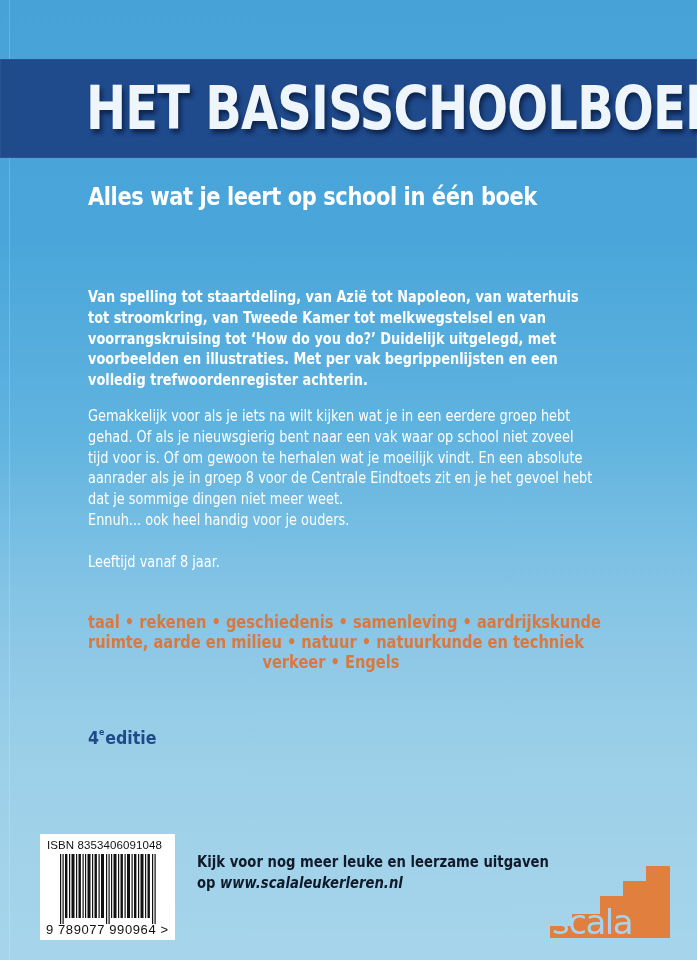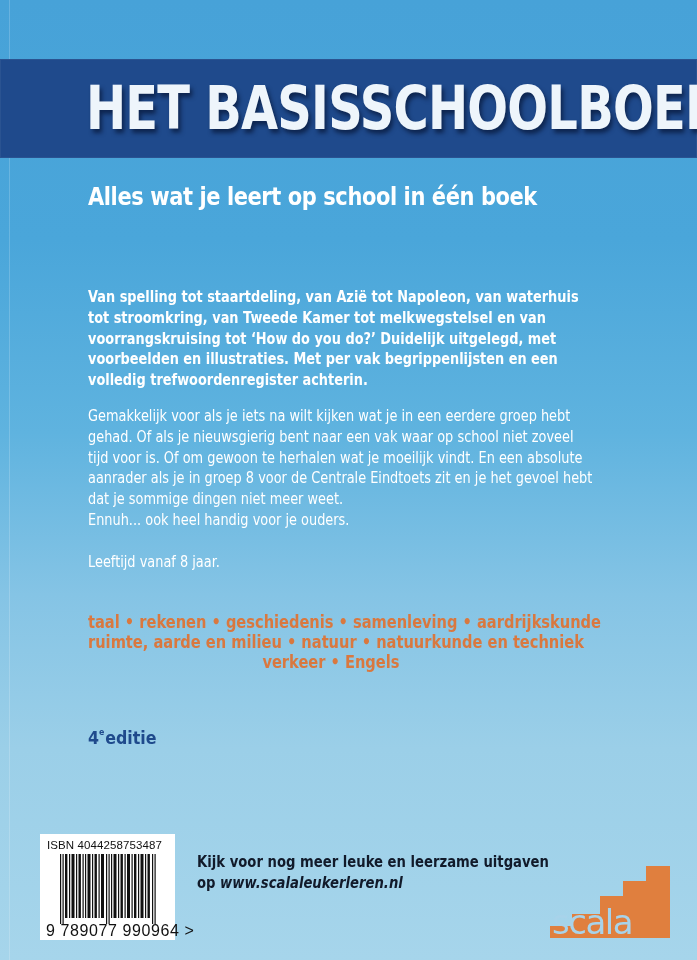--- a/index.html
+++ b/index.html
@@ -60,21 +60,21 @@
     .isbn-label {
       position: absolute; left: 7px; top: 5px;
       font-family: "Liberation Sans", sans-serif; font-size: 11.5px; color: #111;
       white-space: nowrap; letter-spacing: 0.1px;
     }
     .bars {
       position: absolute; left: 20px; top: 20px; width: 98px; height: 70px;
     }
     .barcode-digits {
       position: absolute; left: 6px; top: 88px;
-      font-family: "Liberation Sans", sans-serif; font-size: 16px; color: #111;
+      font-family: "Liberation Sans", sans-serif; font-size: 13px; color: #111;
       white-space: nowrap; letter-spacing: 0.6px;
     }
     .promo {
       position: absolute; left: 197px; top: 852px;
       color: #111a2a; font-weight: bold; font-size: 15px; line-height: 21px;
       transform: scaleX(0.88); transform-origin: left top;
     }
     .promo .line { display: block; white-space: nowrap; }
     .promo em { font-style: italic; }
     .logo { position: absolute; left: 548px; top: 866px; width: 124px; height: 72px; }
@@ -112,21 +112,21 @@
   <span class="line">taal • rekenen • geschiedenis • samenleving • aardrijkskunde</span>
   <span class="line">ruimte, aarde en milieu • natuur • natuurkunde en techniek</span>
   <span class="line center">verkeer • Engels</span>
 </div>
 
 <div class="edition">
   <span>4</span><sup>e</sup><span>editie</span>
 </div>
 
 <div class="barcode-box">
-  <div class="isbn-label">ISBN 4044258753487</div>
+  <div class="isbn-label">ISBN 8353406091048</div>
   <svg class="bars" viewBox="0 0 98 70" preserveAspectRatio="none">
     <g fill="#111">
       <rect x="0" y="0" width="1.2" height="70"></rect>
         <rect x="2.5" y="0" width="1.2" height="70"></rect>
       <rect x="5" y="0" width="2.4" height="64"></rect>
         <rect x="9" y="0" width="1.2" height="64"></rect>
       <rect x="11.5" y="0" width="3" height="64"></rect>
         <rect x="16" y="0" width="1.2" height="64"></rect>
       <rect x="18.5" y="0" width="2.4" height="64"></rect>
         <rect x="22.5" y="0" width="1.2" height="64"></rect>

